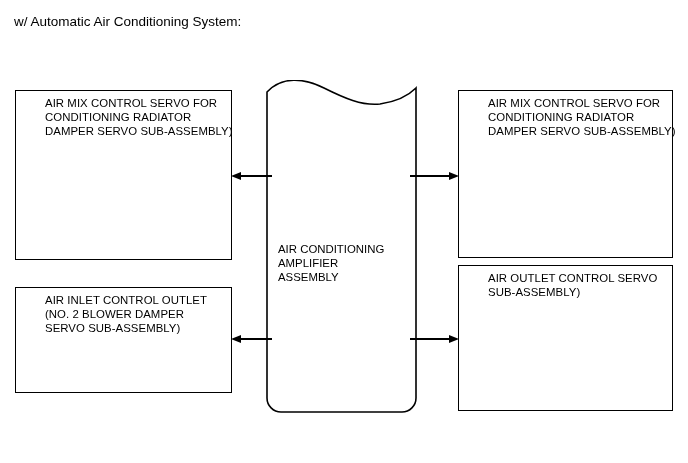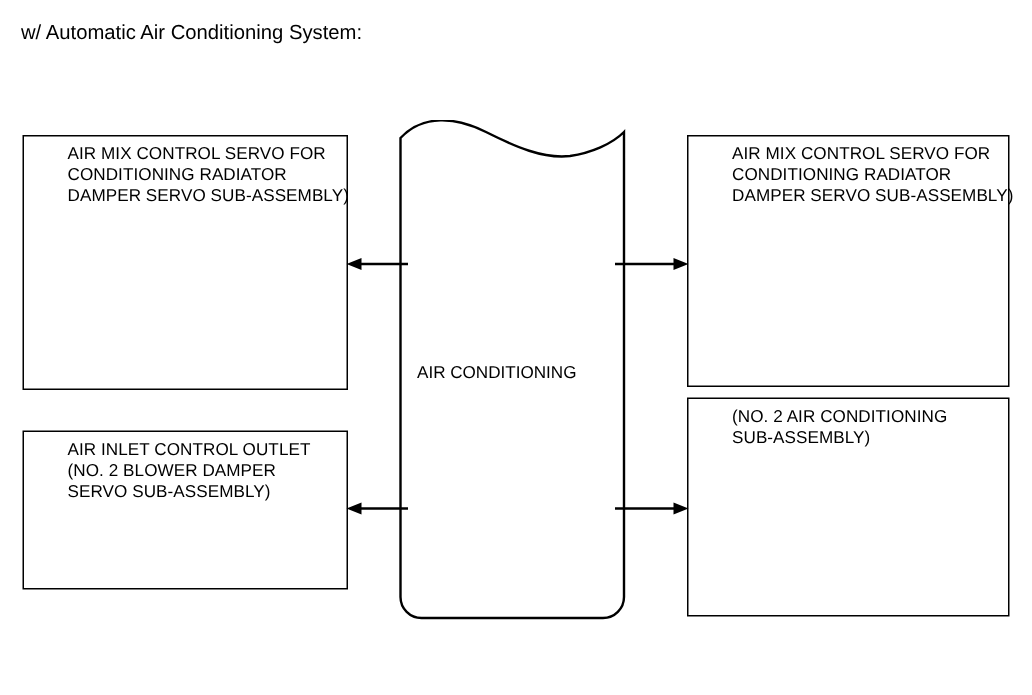--- a/index.html
+++ b/index.html
@@ -113,39 +113,41 @@
   <div class="box" id="box-top-right">
     <div class="box-text">
       <span class="ln">AIR MIX CONTROL SERVO FOR</span>
       <span class="ln">CONDITIONING RADIATOR</span>
       <span class="ln">DAMPER SERVO SUB-ASSEMBLY)</span>
     </div>
   </div>
 
   <div class="box" id="box-bot-right">
     <div class="box-text">
-      <span class="ln">(NO. 2 AIR CONDITIONING</span>
+      <span class="ln">AIR OUTLET CONTROL SERVO</span>
       <span class="ln">SUB-ASSEMBLY)</span>
     </div>
   </div>
 
   <svg id="amp-shape" viewBox="0 0 160 336">
     <path d="M 5 12
              C 20 -4, 42 -2, 62 8
              C 82 18, 100 26, 118 24
              C 132 22, 146 16, 154 8
              L 154 318
              A 14 14 0 0 1 140 332
              L 19 332
              A 14 14 0 0 1 5 318
              Z" fill="#ffffff" stroke="#000000" stroke-width="1.6"></path>
   </svg>
 
   <div id="amp-label">
     <span class="ln">AIR CONDITIONING</span>
+    <span class="ln">AMPLIFIER</span>
+    <span class="ln">ASSEMBLY</span>
   </div>
 
   <svg class="arrow-svg" id="arrow-top-left" viewBox="0 0 44 18">
     <line x1="44" y1="9" x2="11" y2="9" stroke="#000000" stroke-width="1.8"></line>
     <polygon points="3,9 13,5 13,13" fill="#000000"></polygon>
   </svg>
 
   <svg class="arrow-svg" id="arrow-bot-left" viewBox="0 0 44 18">
     <line x1="44" y1="9" x2="11" y2="9" stroke="#000000" stroke-width="1.8"></line>
     <polygon points="3,9 13,5 13,13" fill="#000000"></polygon>

